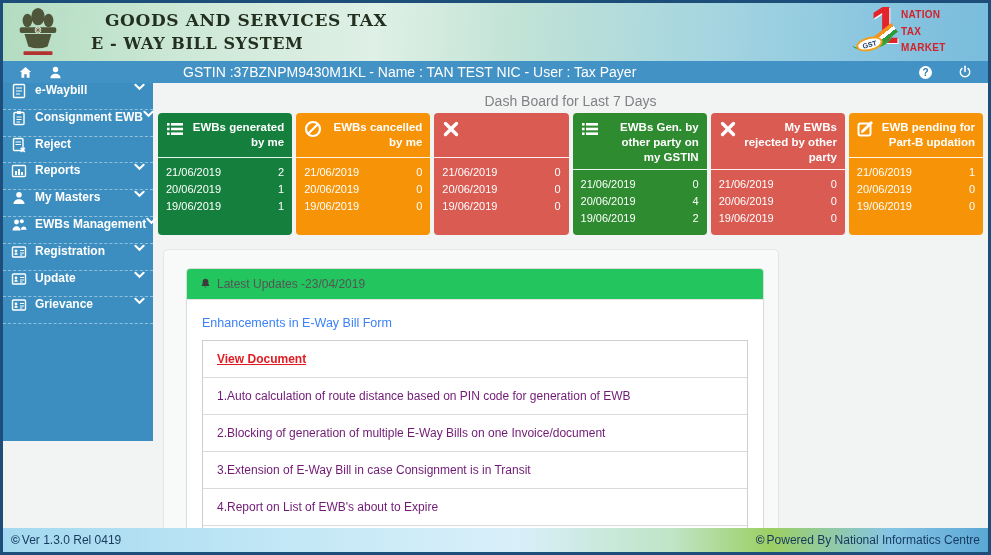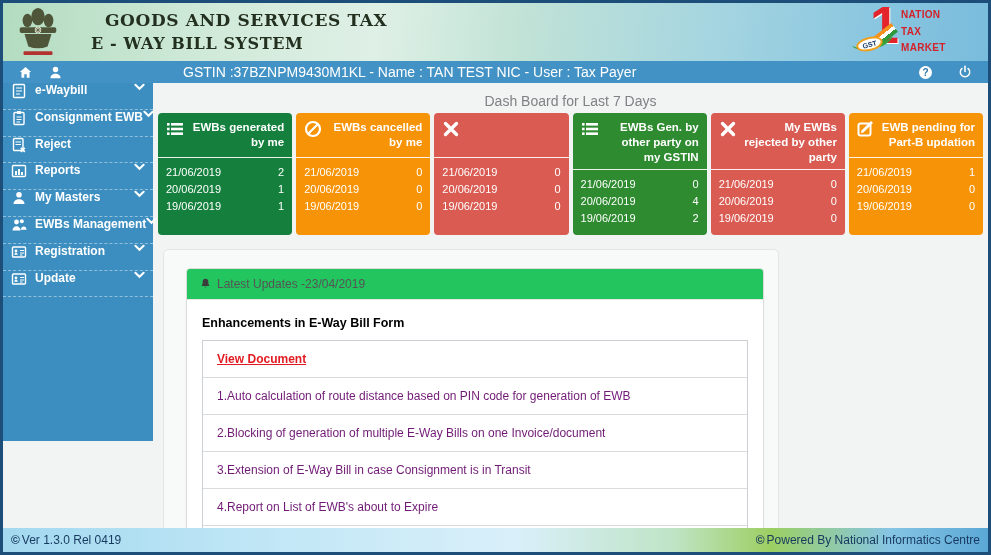--- a/index.html
+++ b/index.html
@@ -56,21 +56,21 @@
   .crow{display:flex;justify-content:space-between;font-size:11px;line-height:17px;}
 
   .panel-outer{margin:14px 0 0 10px;width:616px;min-height:281px;background:#f8f9f9;border:1px solid #e4e6e6;
     border-radius:5px;padding:18px 0 10px 22px;box-sizing:border-box;}
   .updates{width:578px;background:#fff;border:1px solid #dcdcdc;border-radius:4px;overflow:hidden;
     box-shadow:0 1px 2px rgba(0,0,0,.05);box-sizing:border-box;}
   .up-head{background:#22c55e;border-bottom:1px solid #e6e6e6;padding:8px 12px;font-size:12px;color:#555;
     display:flex;align-items:flex-end;gap:5px;}
   .up-bell{width:13px;height:14px;display:inline-flex;}
   .up-body{padding:12px 15px 16px;}
-  .enh{color:#000000;font-weight:bold;font-size:12.5px;margin:4px 0 10px;}
+  .enh{color:#3b82f6;font-weight:normal;font-size:12.5px;margin:4px 0 10px;}
   .utable{border:1px solid #ccd0d4;}
   .urow{padding:11px 14px;font-size:12px;border-bottom:1px solid #d8dcdf;color:#701a75;cursor:pointer;}
   .urow.doc{color:#e21b22;font-weight:bold;text-decoration:underline;}
   .urow.empty{height:11px;padding:0;border-bottom:none;cursor:default;}
   .prev{margin-top:10px;font-size:12px;color:#2a5db0;text-decoration:underline;display:inline-block;cursor:pointer;}
 
   
   .footer{position:absolute;left:0;right:0;bottom:0;height:24px;
     background:linear-gradient(90deg,#a3d9f0 0%,#c4e8f6 30%,#d9effa 52%,#bfe4c6 68%,#9ccf62 78%,#86c5e4 90%,#5ba8d6 100%);
     display:flex;align-items:center;justify-content:space-between;padding:0 8px;font-size:12px;color:#17395f;box-sizing:border-box;}
@@ -252,20 +252,36 @@
                 <path d="M9 6.5h4M9 9h4M9 11h2.5" stroke="#fff" stroke-width="1.1"></path>
               </svg>
             </span>
             <span class="sb-label">Update</span>
             <span class="sb-chev">
               <svg viewBox="0 0 12 8" width="11" height="8">
                 <path d="M1.5 1.5 6 6 10.5 1.5" fill="none" stroke="#fff" stroke-width="2.2" stroke-linecap="round"></path>
               </svg>
             </span>
           </div>
+          <div class="sb-item">
+            <span class="sb-icon">
+              <svg viewBox="0 0 16 16" width="16" height="16">
+                <rect x="1.5" y="3" width="13" height="10" rx="1" fill="none" stroke="#fff" stroke-width="1.4"></rect>
+                <circle cx="5" cy="7" r="1.4" fill="#fff"></circle>
+                <path d="M3.2 10.8c.2-1.4 1-2 1.8-2s1.6.6 1.8 2z" fill="#fff"></path>
+                <path d="M9 6.5h4M9 9h4M9 11h2.5" stroke="#fff" stroke-width="1.1"></path>
+              </svg>
+            </span>
+            <span class="sb-label">Grievance</span>
+            <span class="sb-chev">
+              <svg viewBox="0 0 12 8" width="11" height="8">
+                <path d="M1.5 1.5 6 6 10.5 1.5" fill="none" stroke="#fff" stroke-width="2.2" stroke-linecap="round"></path>
+              </svg>
+            </span>
+          </div>
         </div>
     </div>
 
     <div class="main">
       <div class="dash-title">Dash Board for Last 7 Days</div>
       <div class="cards">
           <div class="card" style="background: #15803d;">
             <div class="card-head">
               <span class="card-ic">
                 <svg viewBox="0 0 18 18" width="18" height="18">

